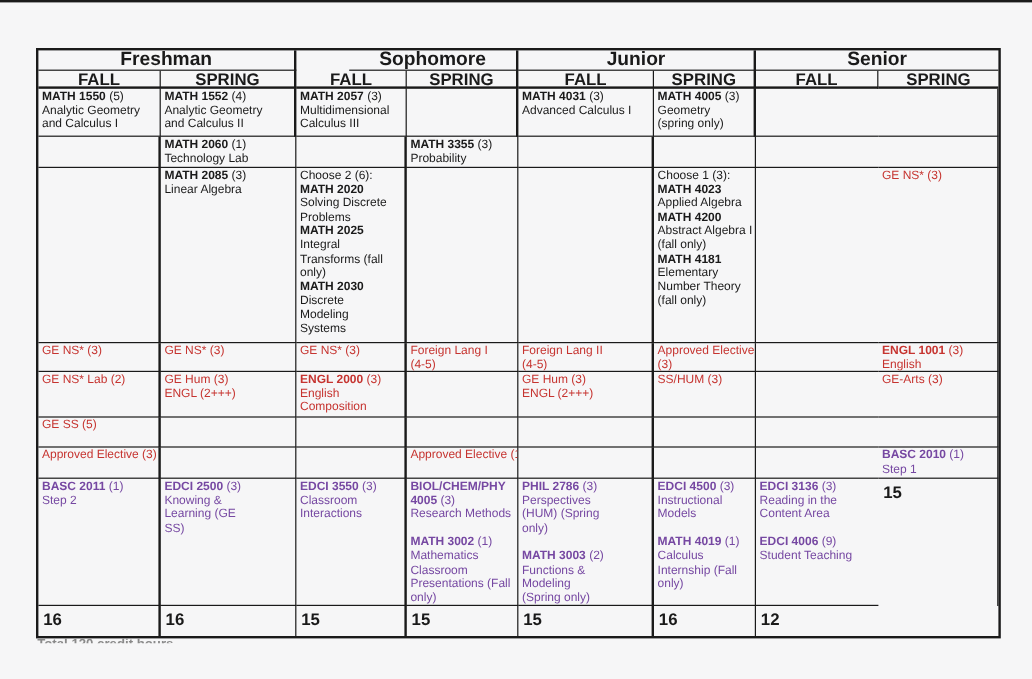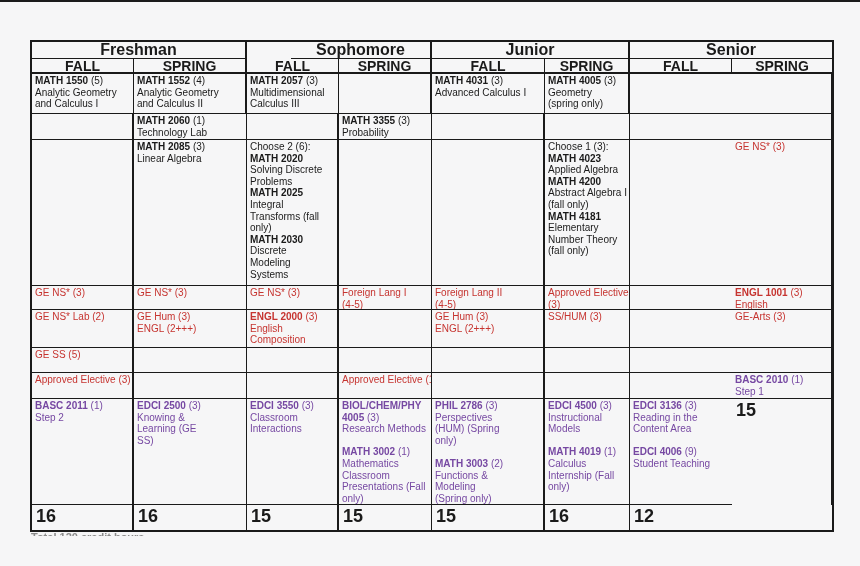--- a/index.html
+++ b/index.html
@@ -30,21 +30,21 @@
   .year{font-weight:bold;font-size:16px;line-height:16px;text-align:center}
   .sem{font-weight:bold;font-size:14px;line-height:14px;text-align:center;border-bottom-width:2px}
   .sec{border-right-width:2px}
   .endcol{border-right:none}
   .lastrow{border-bottom:none}
   .cell{padding:1px 3px 0 3px;font-size:10px;line-height:11.6px}
   .cell.red{color:var(--red)}
   .cell.purple{color:var(--purple)}
   .cell.black{color:var(--black)}
   .cell.total{padding-left:4px}
-  .cell.total .ln{font-weight:bold;font-size:18px;line-height:20px;color:var(--black)}
+  .cell.total .ln{font-weight:bold;font-size:14px;line-height:20px;color:var(--black)}
   .ln{white-space:nowrap}
   .b{font-weight:bold}
   .i{}
   #caption{
     position:absolute;left:31px;top:531px;height:5px;width:300px;overflow:hidden;
     font-size:11px;font-weight:bold;color:var(--cap);
   }
 </style>
 </head>
 <body>

